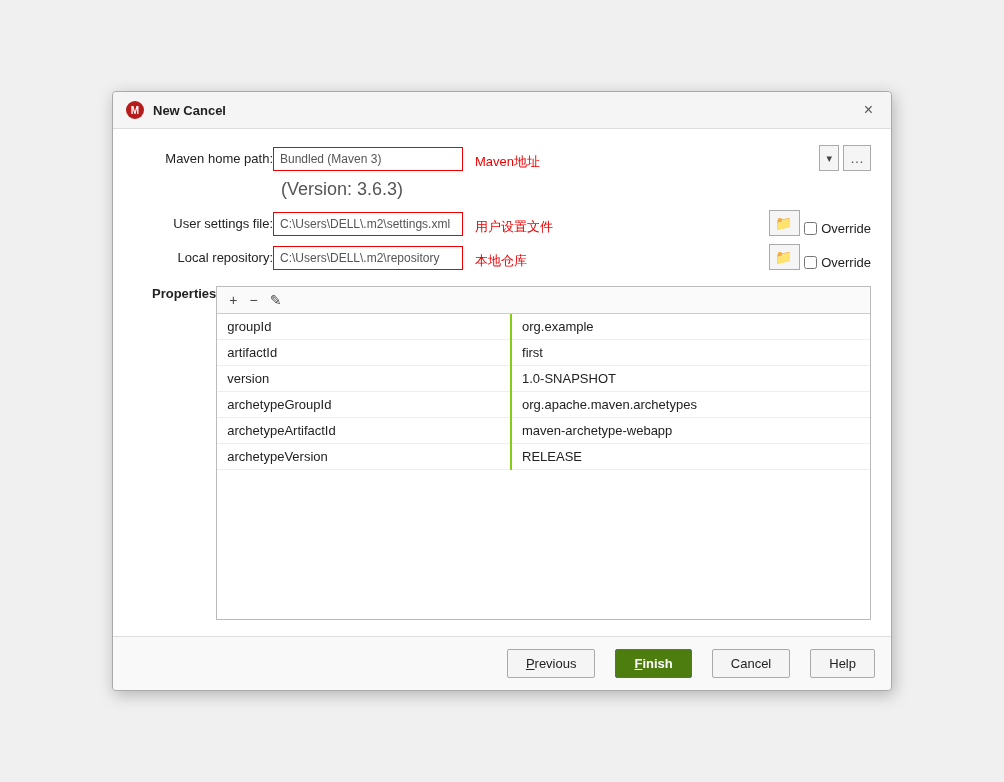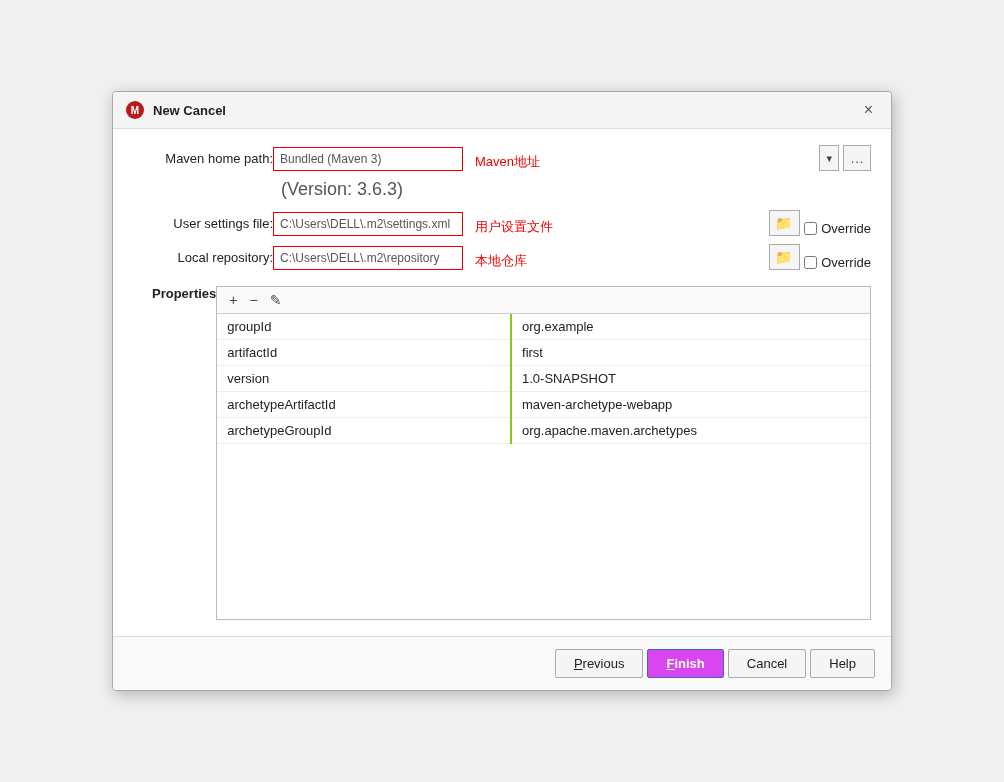--- a/index.html
+++ b/index.html
@@ -183,35 +183,35 @@
     }
     .properties-table td:first-child {
       width: 45%;
       border-right: 2px solid #84cc16;
     }
     .footer {
       border-top: 1px solid #ddd;
       padding: 12px 16px;
       display: flex;
       justify-content: flex-end;
-      gap: 4px;
+      gap: 20px;
       background: #f9f9f9;
       border-radius: 0 0 4px 4px;
     }
     .btn {
       padding: 6px 18px;
       font-size: 13px;
       border-radius: 2px;
       cursor: pointer;
       border: 1px solid #aaa;
       background: #f5f5f5;
       color: #222;
     }
     .btn-primary {
-      background: #d946ef;
+      background: #4d7c0f;
       color: #fff;
       border-color: #3a6bc0;
       font-weight: 600;
     }
   </style>
 </head>
 <body>
 
 <div class="dialog">
 
@@ -290,26 +290,30 @@
               </tr>
               <tr>
                 <td>artifactId</td>
                 <td>first</td>
               </tr>
               <tr>
                 <td>version</td>
                 <td>1.0-SNAPSHOT</td>
               </tr>
               <tr>
+                <td>archetypeGroupId</td>
+                <td>org.apache.maven.archetypes</td>
+              </tr>
+              <tr>
                 <td>archetypeArtifactId</td>
                 <td>maven-archetype-webapp</td>
               </tr>
               <tr>
-                <td>archetypeGroupId</td>
-                <td>org.apache.maven.archetypes</td>
+                <td>archetypeVersion</td>
+                <td>RELEASE</td>
               </tr>
             </tbody>
         </table>
       </div>
     </div>
   </div>
 
   <div class="footer">
     <button class="btn"><span style="text-decoration:underline">P</span>revious</button>
     <button class="btn btn-primary"><span style="text-decoration:underline">F</span>inish</button>

